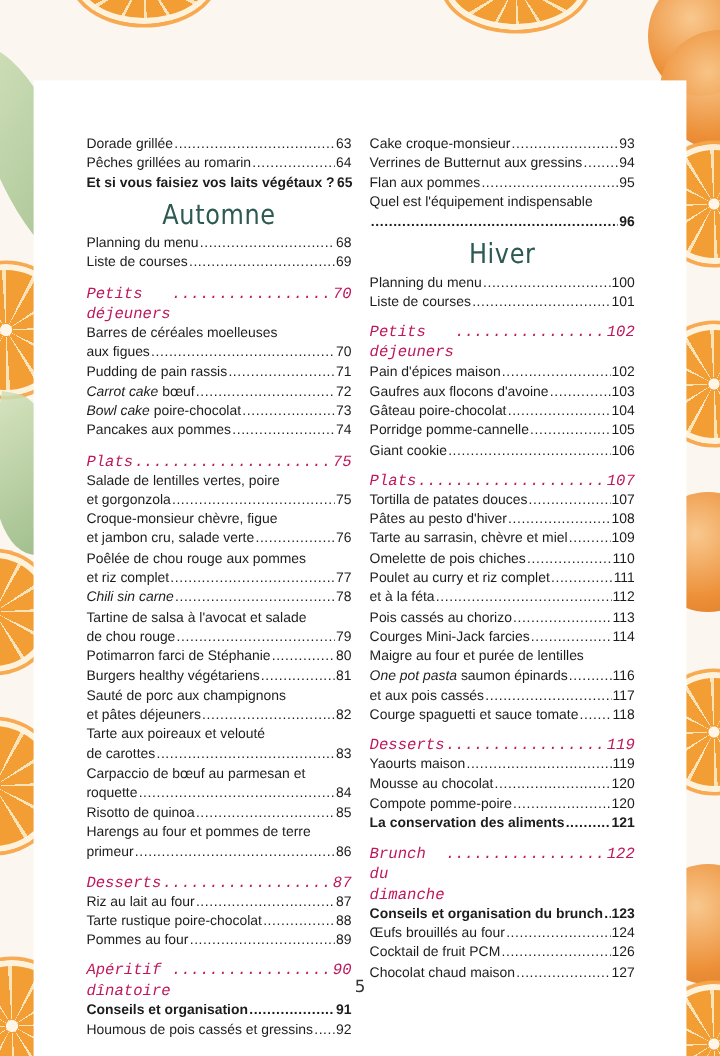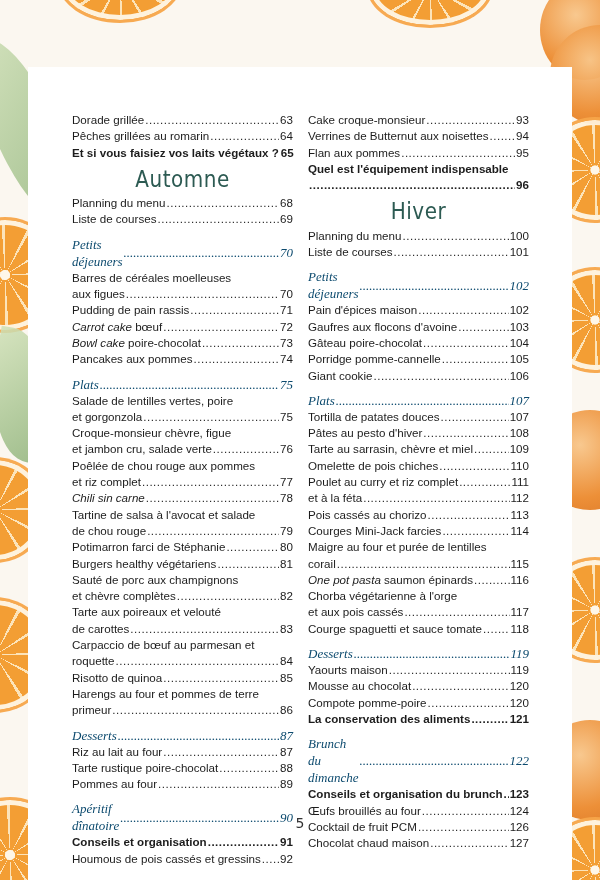--- a/index.html
+++ b/index.html
@@ -43,22 +43,22 @@
   .entry .dots { flex: 1 1 auto; overflow: hidden; margin: 0 1px; }
   .entry .dots::after { content: "........................................................................................................................"; letter-spacing: 0.5px; }
   .entry .p { flex: 0 0 auto; text-align: center; }
   .entry.bold { font-weight: bold; }
   .line1 { white-space: nowrap; }
   .season {
     text-align: center; font-family: "DejaVu Sans", sans-serif; font-size: 20px;
     color: #2c5a52; letter-spacing: 0.5px; margin: 10px 0 8px; transform: scaleY(1.15);
   }
   .section {
-    display: flex; align-items: center; color: #0c4a6e; font-style: italic;
-    font-family: Liberation Serif, serif; font-size: 13px; margin-top: 8px; line-height: 17px;
+    display: flex; align-items: flex-start; color: #be185d; font-style: italic;
+    font-family: Liberation Mono, monospace; font-size: 13px; margin-top: 8px; line-height: 17px;
   }
   .section .dots { flex: 1 1 auto; overflow: hidden; margin: 0 1px; }
   .section .dots::after { content: "........................................................................................................................"; }
   .i { font-style: italic; }
   .pagenum {
     position: absolute; left: 0; width: 600px; top: 815px; text-align: center;
     font-family: "DejaVu Sans", sans-serif; font-size: 14px; color: #333;
   }
 </style>
 </head>
@@ -185,21 +185,21 @@
         <span class="dots"></span>
         <span class="p">80</span>
       </div>
       <div class="entry">
         <span class="t"><span>Burgers healthy végétariens</span></span>
         <span class="dots"></span>
         <span class="p">81</span>
       </div>
       <div class="line1">Sauté de porc aux champignons</div>
       <div class="entry">
-        <span class="t"><span>et chèvre complètes</span></span>
+        <span class="t"><span>et pâtes déjeuners</span></span>
         <span class="dots"></span>
         <span class="p">82</span>
       </div>
       <div class="line1">Tarte aux poireaux et velouté</div>
       <div class="entry">
         <span class="t"><span>de carottes</span></span>
         <span class="dots"></span>
         <span class="p">83</span>
       </div>
       <div class="line1">Carpaccio de bœuf au parmesan et</div>
@@ -255,30 +255,30 @@
         <span class="p">92</span>
       </div>
     </div>
   <div class="col right" id="col-right">
       <div class="entry">
         <span class="t"><span>Cake croque-monsieur</span></span>
         <span class="dots"></span>
         <span class="p">93</span>
       </div>
       <div class="entry">
-        <span class="t"><span>Verrines de Butternut aux noisettes</span></span>
+        <span class="t"><span>Verrines de Butternut aux gressins</span></span>
         <span class="dots"></span>
         <span class="p">94</span>
       </div>
       <div class="entry">
         <span class="t"><span>Flan aux pommes</span></span>
         <span class="dots"></span>
         <span class="p">95</span>
       </div>
-      <div class="line1 bold" style="font-weight: bold;">Quel est l'équipement indispensable</div>
+      <div class="line1 bold" style="font-weight: normal;">Quel est l'équipement indispensable</div>
       <div class="entry bold">
         <span class="dots"></span>
         <span class="p">96</span>
       </div>
       <div class="season">Hiver</div>
       <div class="entry">
         <span class="t"><span>Planning du menu</span></span>
         <span class="dots"></span>
         <span class="p">100</span>
       </div>
@@ -357,30 +357,24 @@
         <span class="dots"></span>
         <span class="p">113</span>
       </div>
       <div class="entry">
         <span class="t"><span>Courges Mini-Jack farcies</span></span>
         <span class="dots"></span>
         <span class="p">114</span>
       </div>
       <div class="line1">Maigre au four et purée de lentilles</div>
       <div class="entry">
-        <span class="t"><span>corail</span></span>
-        <span class="dots"></span>
-        <span class="p">115</span>
-      </div>
-      <div class="entry">
         <span class="t"><span class="i">One pot pasta</span><span> saumon épinards</span></span>
         <span class="dots"></span>
         <span class="p">116</span>
       </div>
-      <div class="line1">Chorba végétarienne à l'orge</div>
       <div class="entry">
         <span class="t"><span>et aux pois cassés</span></span>
         <span class="dots"></span>
         <span class="p">117</span>
       </div>
       <div class="entry">
         <span class="t"><span>Courge spaguetti et sauce tomate</span></span>
         <span class="dots"></span>
         <span class="p">118</span>
       </div>

